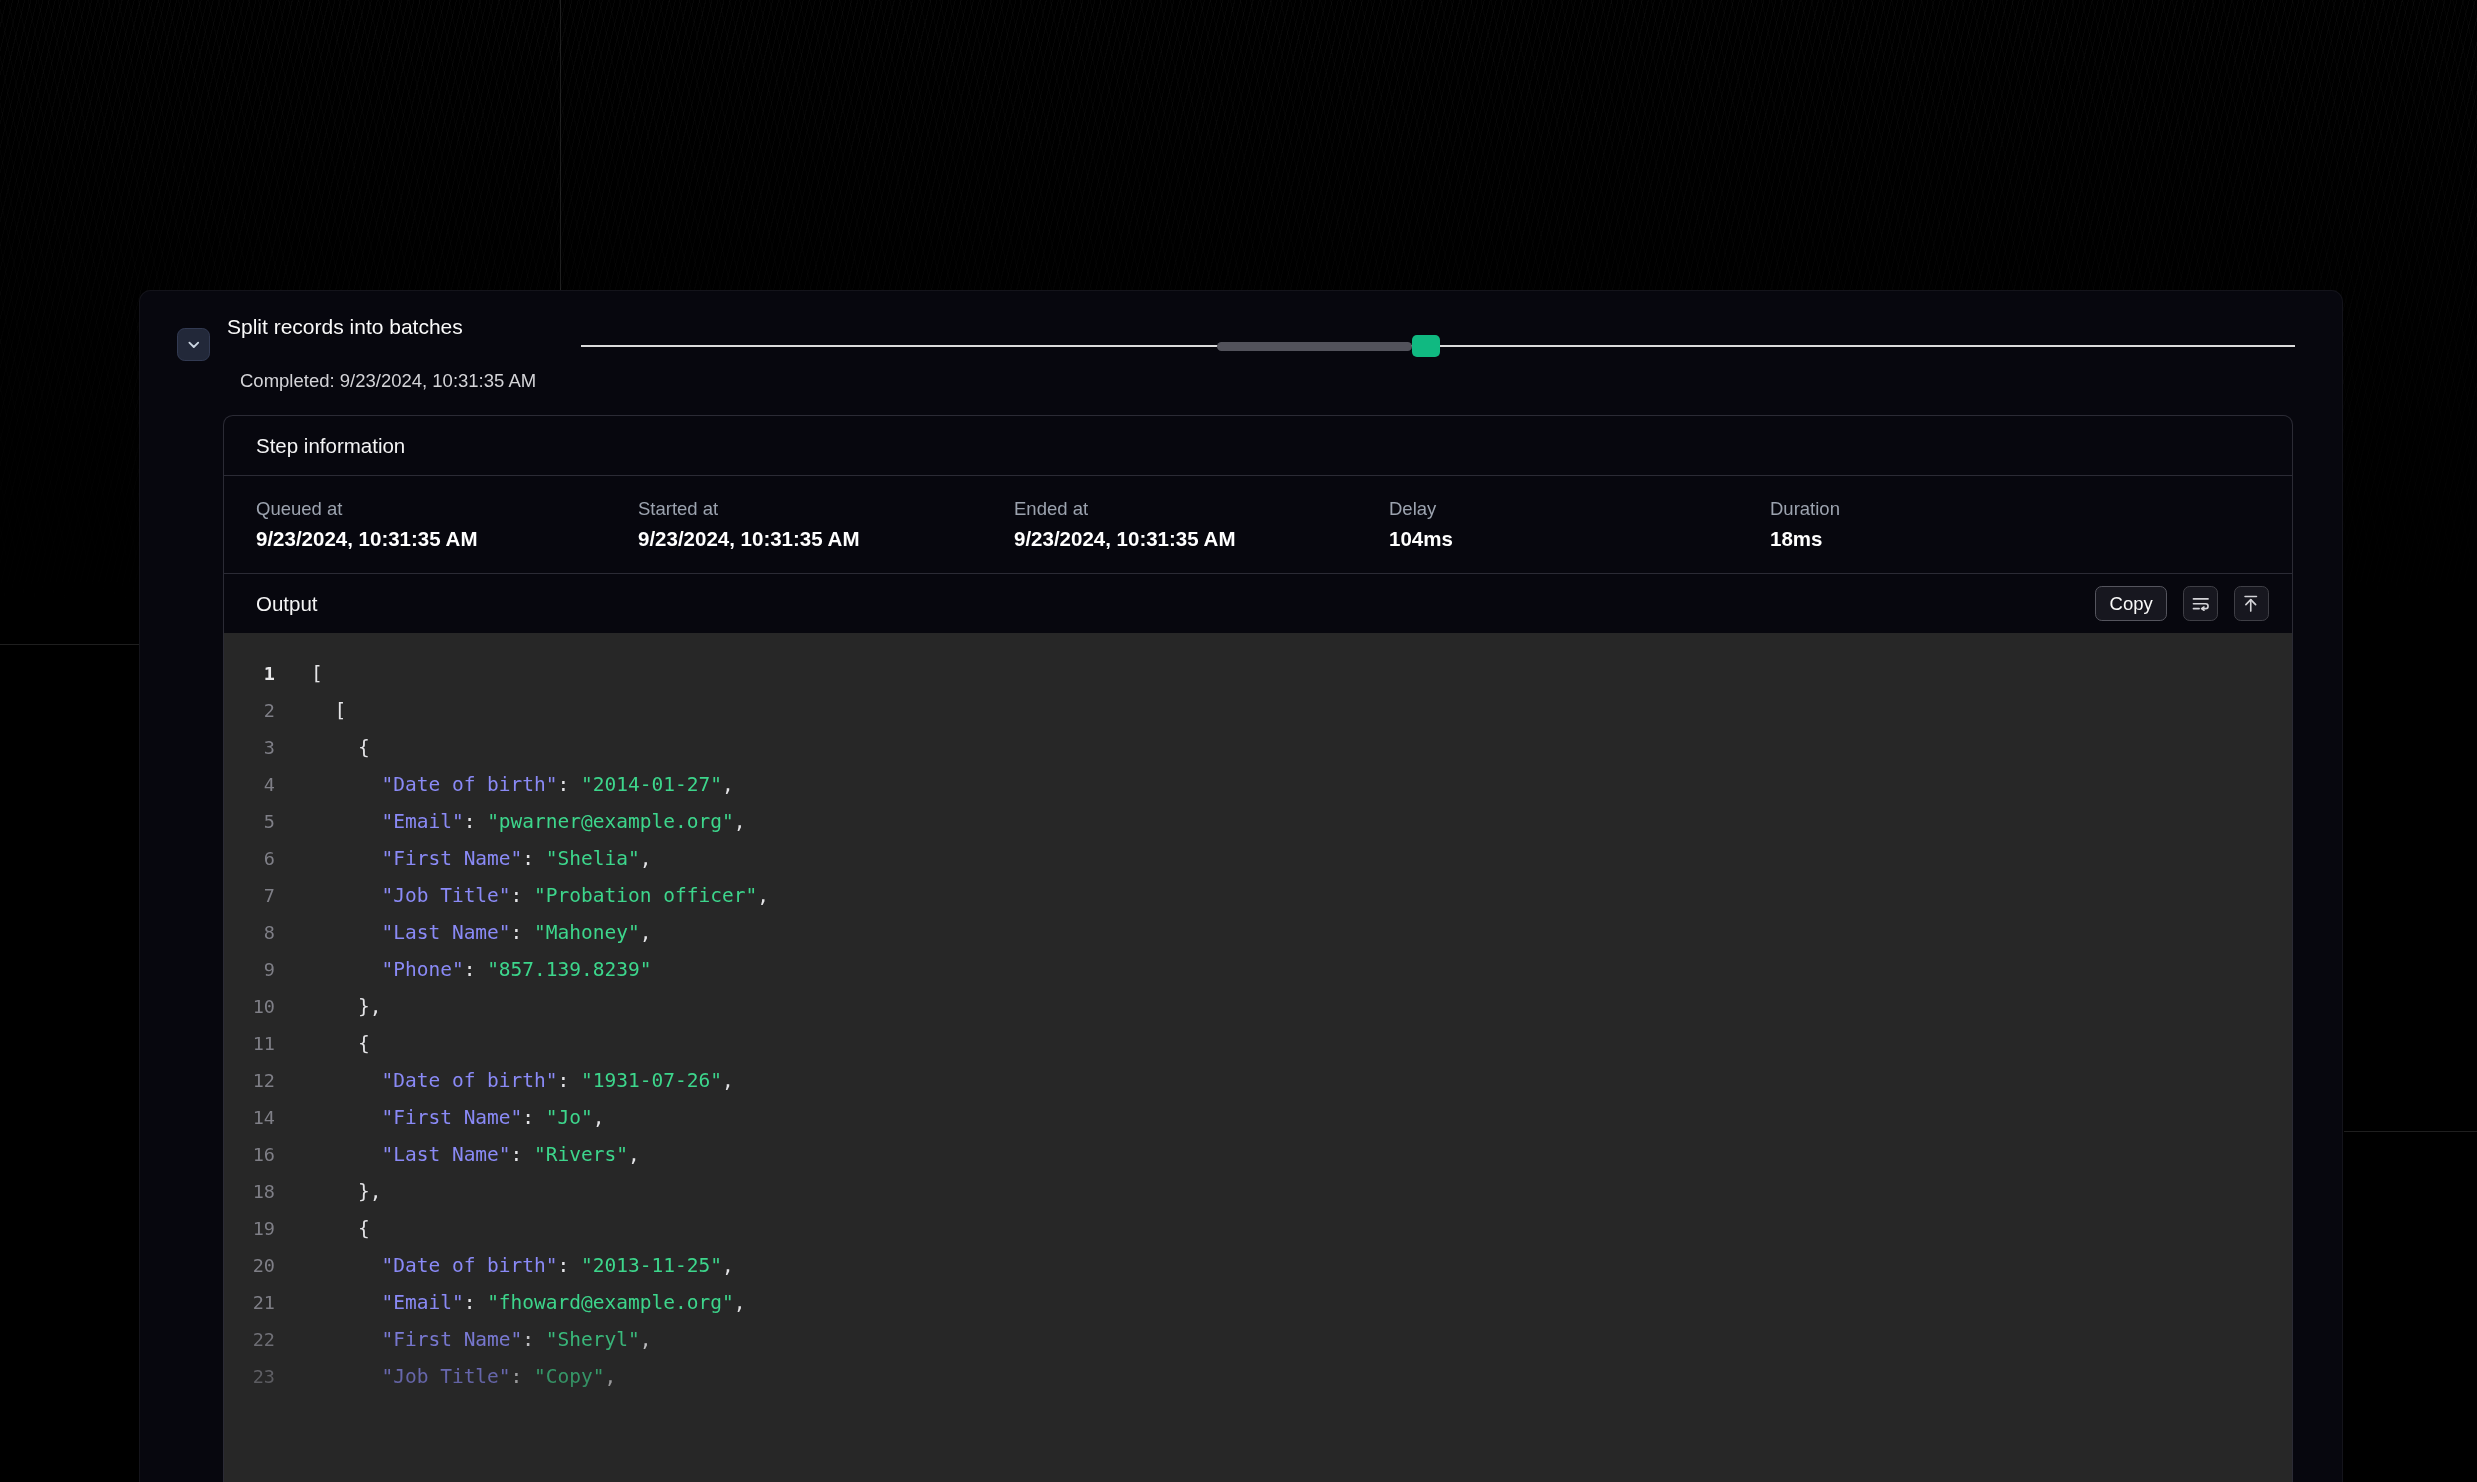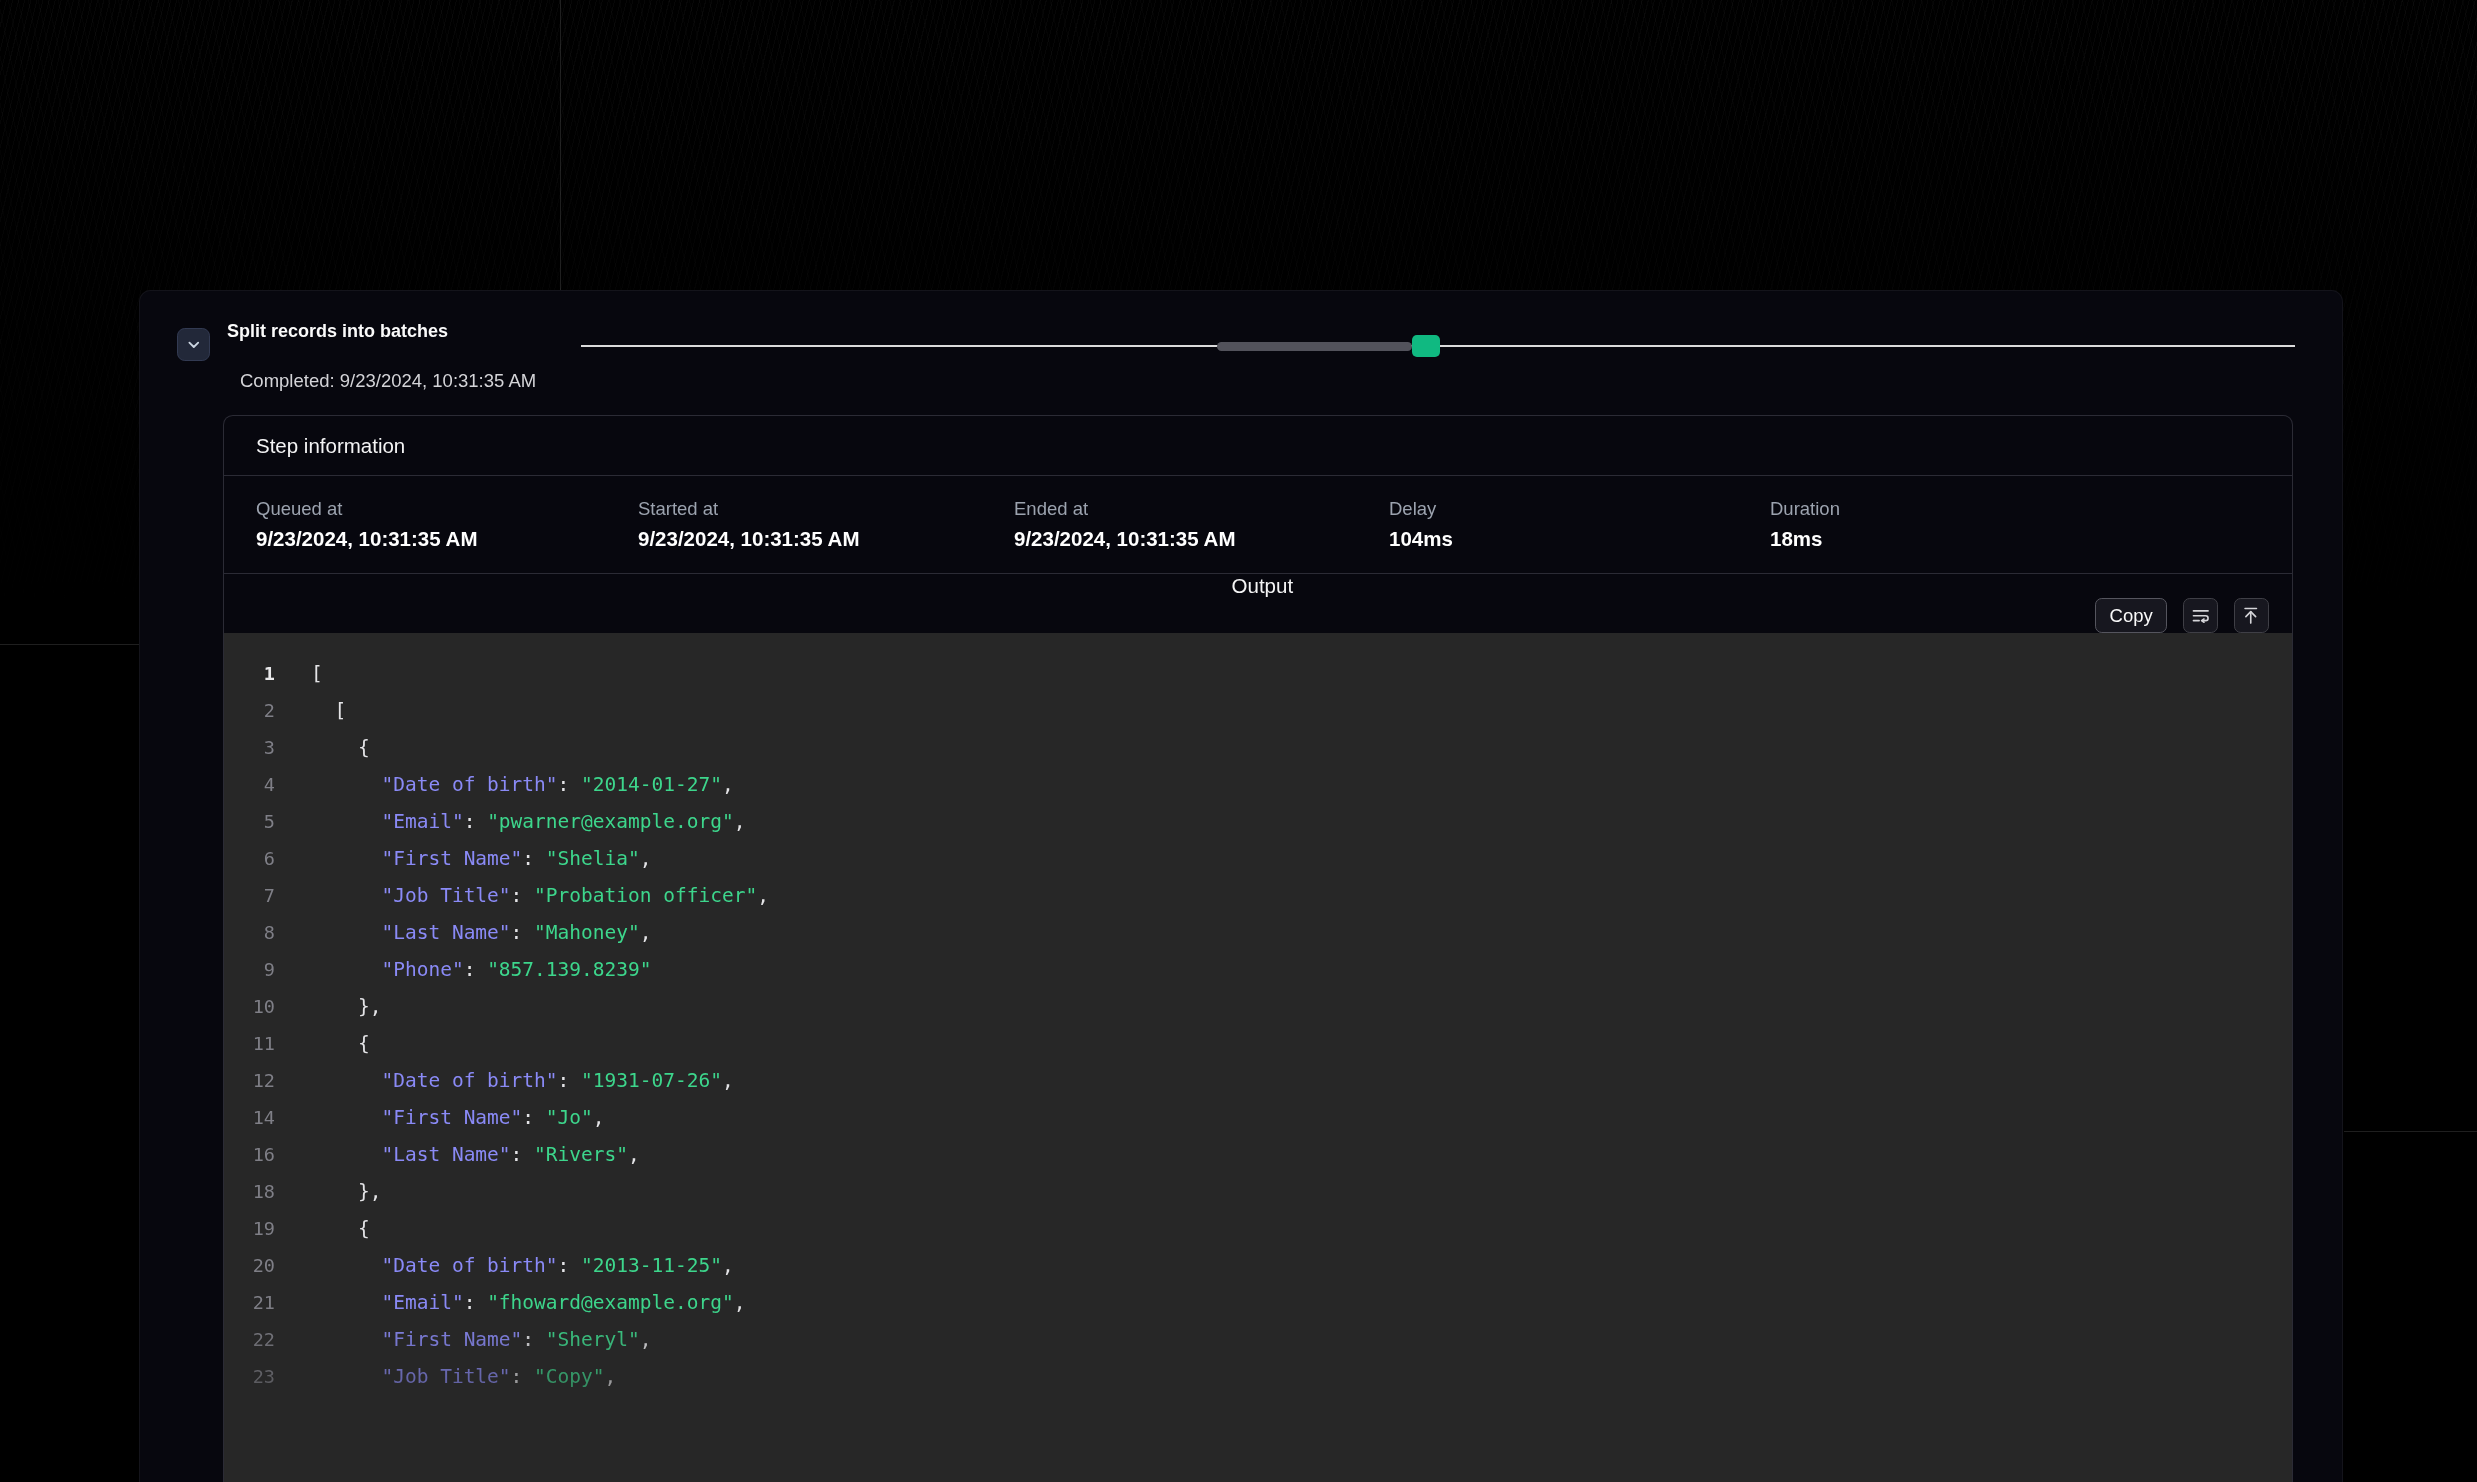--- a/index.html
+++ b/index.html
@@ -32,22 +32,22 @@
     border-bottom: none;
   }
 
   .chevron-btn {
     position: absolute; left: 37px; top: 37px; width: 33px; height: 33px;
     background: #222839; border: 1px solid #323a52; border-radius: 7.8px;
     display: flex; align-items: center; justify-content: center;
     cursor: pointer;
   }
   .step-title {
-    position: absolute; left: 87px; top: 30px;
-    font-size: 18px; font-weight: 700; color: #fafafa;
+    position: absolute; left: 87px; top: 24px;
+    font-size: 21px; font-weight: 400; color: #fafafa;
   }
   .step-completed {
     position: absolute; left: 100px; top: 79px;
     font-size: 18.5px; color: #d4d4d8;
   }
 
   .timeline {
     position: absolute; left: 441px; top: 43px; width: 1714px; height: 23.4px;
     cursor: pointer;
   }
@@ -80,21 +80,20 @@
     height: 98px; border-bottom: 1px solid #2b2b35;
     display: grid; grid-template-columns: 382px 376px 375px 381px 1fr;
     align-content: center; padding-left: 32px;
   }
   .meta-label { font-size: 18.5px; color: #9ca3af; margin-bottom: 7.8px; }
   .meta-value { font-size: 20.5px; font-weight: 700; color: #ffffff; }
 
   .output-bar {
     height: 59px; display: flex; align-items: center;
     padding: 0 23.4px 0 32px;
-    flex-direction: column;
   }
   .output-title { font-size: 20.5px; color: #f4f4f5; }
   .output-actions { margin-left: auto; display: flex; gap: 15.6px; }
   .copy-btn {
     height: 35px; padding: 0 13.7px; border-radius: 6.8px;
     border: 1px solid #55555e; background: #17171f; color: #fafafa;
     font-size: 18.5px; font-family: "Liberation Sans", sans-serif;
     cursor: pointer; display: flex; align-items: center;
   }
   .icon-btn {

